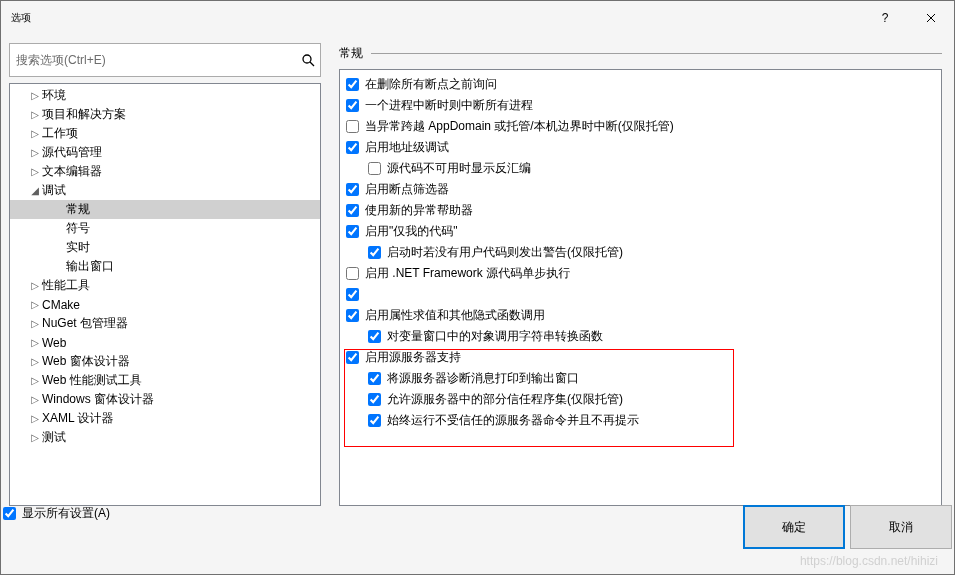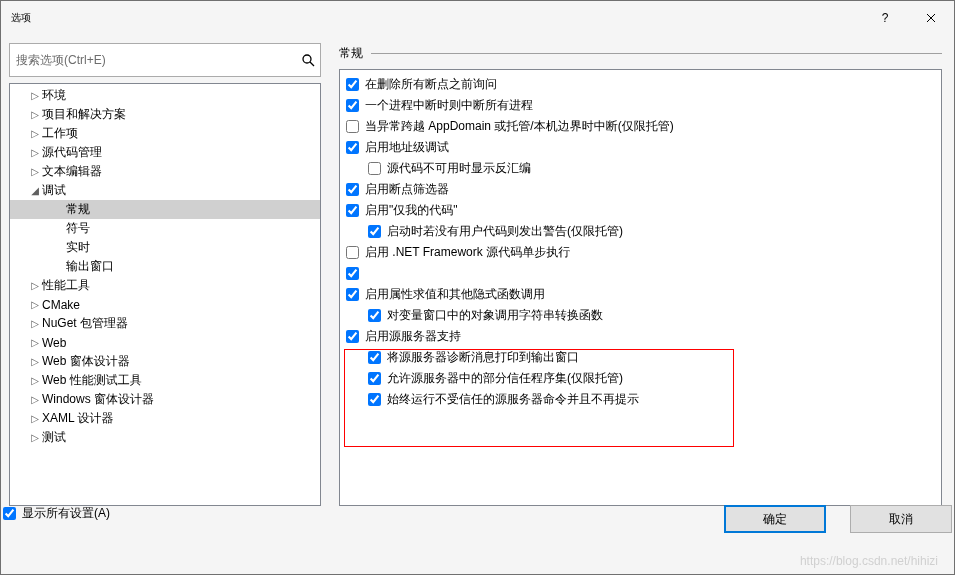--- a/index.html
+++ b/index.html
@@ -35,21 +35,21 @@
 .optin::-webkit-scrollbar-thumb{background:#cdcdcd}
 .optin::-webkit-scrollbar-button{background:#f0f0f0;width:17px}
 .opt{height:21px;display:flex;align-items:center;white-space:nowrap}
 .opt input[type=checkbox]{width:13px;height:13px;margin-right:6px}
 .opt.l0{padding-left:2px}
 .opt.l1{padding-left:24px}
 .highlight{position:absolute;border:1px solid #ff0000;pointer-events:none}
 .footer{position:absolute;bottom:1px;left:0;right:0;height:68px;display:flex;align-items:flex-start;padding:0 2px}
 .footer .show{display:flex;align-items:center;flex:1}
 .footer .show input{width:13px;height:13px;margin-right:6px}
-.btn{width:102px;height:28px;background:#e1e1e1;border:1px solid #adadad;margin-left:24px;cursor:pointer;display:flex;align-items:center;justify-content:center}
+.btn{width:102px;height:44px;background:#e1e1e1;border:1px solid #adadad;margin-left:5px;cursor:pointer;display:flex;align-items:center;justify-content:center}
 .btn.primary{border:2px solid #0078d7}
 .watermark{position:absolute;right:16px;bottom:6px;color:#b8b8b8;font-size:12px;opacity:.6}
 </style>
 </head>
 <body>
 
 <div class="dialog">
   <div class="titlebar">
     <span class="title">选项</span>
     <div class="hbtn">?</div>
@@ -177,20 +177,24 @@
             <label class="opt l1">
               <input type="checkbox" style="">
               <span>源代码不可用时显示反汇编</span>
             </label>
             <label class="opt l0">
               <input type="checkbox" checked="" style="">
               <span>启用断点筛选器</span>
             </label>
             <label class="opt l0">
               <input type="checkbox" checked="" style="">
+              <span>使用新的异常帮助器</span>
+            </label>
+            <label class="opt l0">
+              <input type="checkbox" checked="" style="">
               <span>启用"仅我的代码"</span>
             </label>
             <label class="opt l1">
               <input type="checkbox" checked="" style="">
               <span>启动时若没有用户代码则发出警告(仅限托管)</span>
             </label>
             <label class="opt l0">
               <input type="checkbox" style="">
               <span>启用 .NET Framework 源代码单步执行</span>
             </label>

